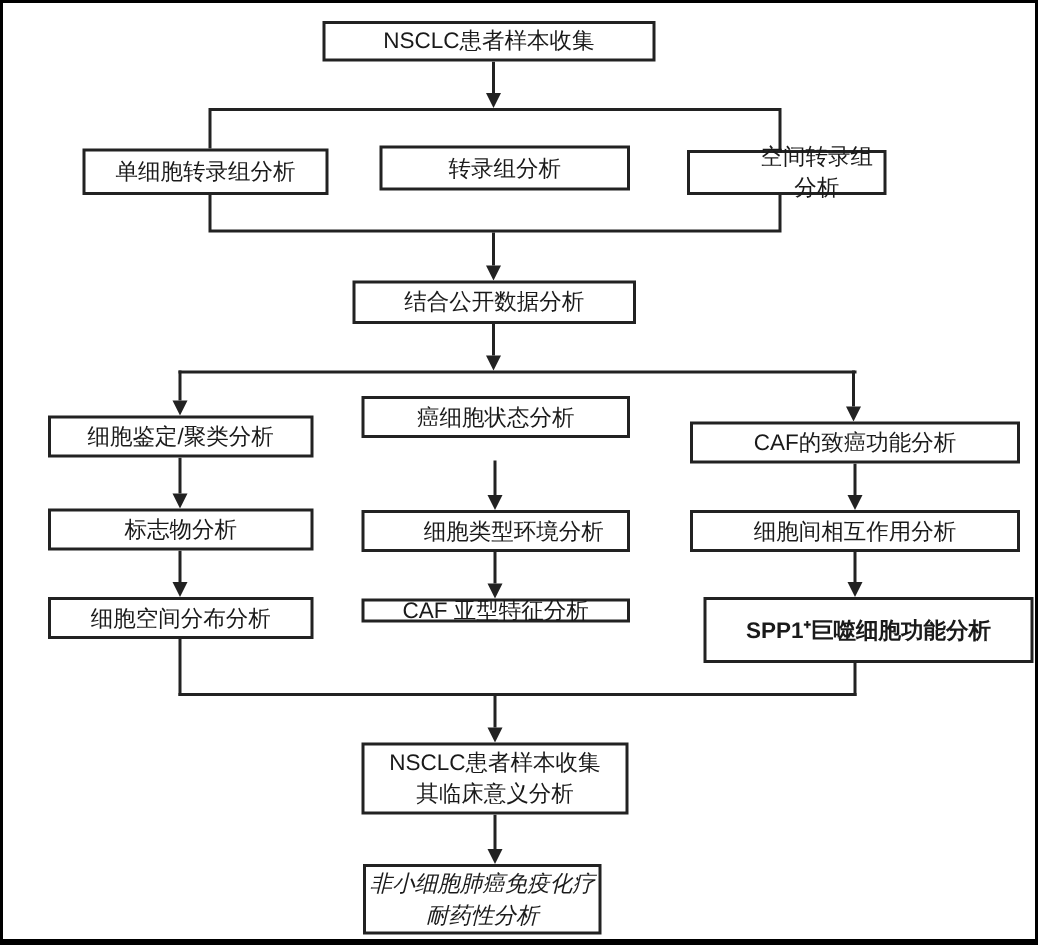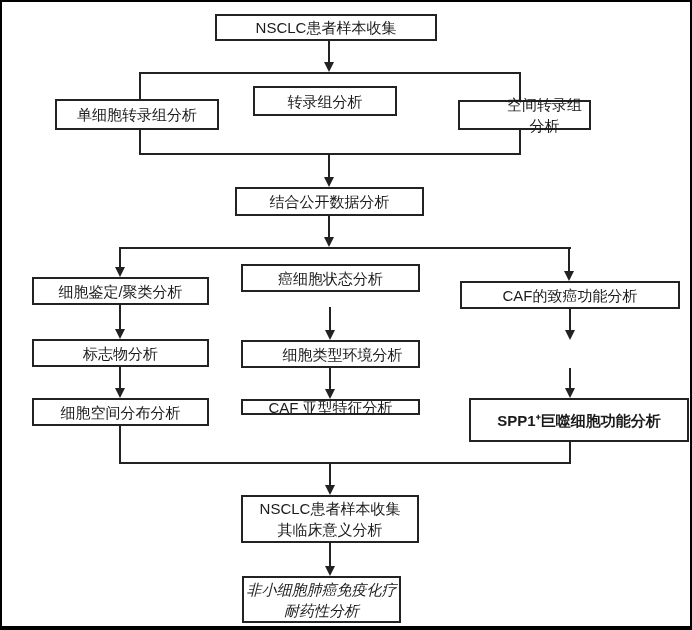--- a/index.html
+++ b/index.html
@@ -48,21 +48,21 @@
 <div id="canvas">
 
   <div class="node" style="left:213px;top:12px;width:222px;height:27px;">NSCLC患者样本收集</div>
 
   <div class="vline" style="left:326px;top:39px;height:21px;"></div>
   <div class="head" style="left:322px;top:60px;"></div>
 
   <div class="group" style="left:137px;top:70px;width:382px;height:83px;"></div>
 
   <div class="node" style="left:53px;top:97px;width:164px;height:31px;text-align:right;">单细胞转录组分析</div>
-  <div class="node" style="left:251px;top:84px;width:144px;height:30px;">转录组分析</div>
+  <div class="node" style="left:251px;top:95px;width:167px;height:30px;">转录组分析</div>
   <div class="node" style="left:456px;top:98px;width:133px;height:30px;padding-left:40px;">空间转录组分析</div>
 
   <div class="vline" style="left:326px;top:153px;height:22px;"></div>
   <div class="head" style="left:322px;top:175px;"></div>
 
   <div class="node" style="left:233px;top:185px;width:189px;height:29px;">结合公开数据分析</div>
 
   <div class="vline" style="left:326px;top:214px;height:21px;"></div>
   <div class="head" style="left:322px;top:235px;"></div>
 
@@ -84,20 +84,21 @@
   <div class="vline" style="left:327px;top:305px;height:23px;"></div>
   <div class="head" style="left:323px;top:328px;"></div>
   <div class="node" style="left:239px;top:338px;width:179px;height:28px;padding-left:24px;">细胞类型环境分析</div>
   <div class="vline" style="left:327px;top:366px;height:21px;"></div>
   <div class="head" style="left:323px;top:387px;"></div>
   <div class="node" style="left:239px;top:397px;width:179px;height:16px;">CAF 亚型特征分析</div>
 
   <div class="node" style="left:458px;top:279px;width:220px;height:28px;">CAF的致癌功能分析</div>
   <div class="vline" style="left:567px;top:307px;height:21px;"></div>
   <div class="head" style="left:563px;top:328px;"></div>
+  <div class="node" style="left:458px;top:338px;width:220px;height:28px;">细胞间相互作用分析</div>
   <div class="vline" style="left:567px;top:366px;height:20px;"></div>
   <div class="head" style="left:563px;top:386px;"></div>
   <div class="node" style="left:467px;top:396px;width:220px;height:44px;font-weight:bold;">SPP1⁺巨噬细胞功能分析</div>
 
   <div class="vline" style="left:117px;top:424px;height:38px;"></div>
   <div class="vline" style="left:567px;top:424px;height:38px;"></div>
   <div class="hline" style="left:117px;top:460px;width:452px;"></div>
 
   <div class="vline" style="left:327px;top:460px;height:23px;"></div>
   <div class="head" style="left:323px;top:483px;"></div>

